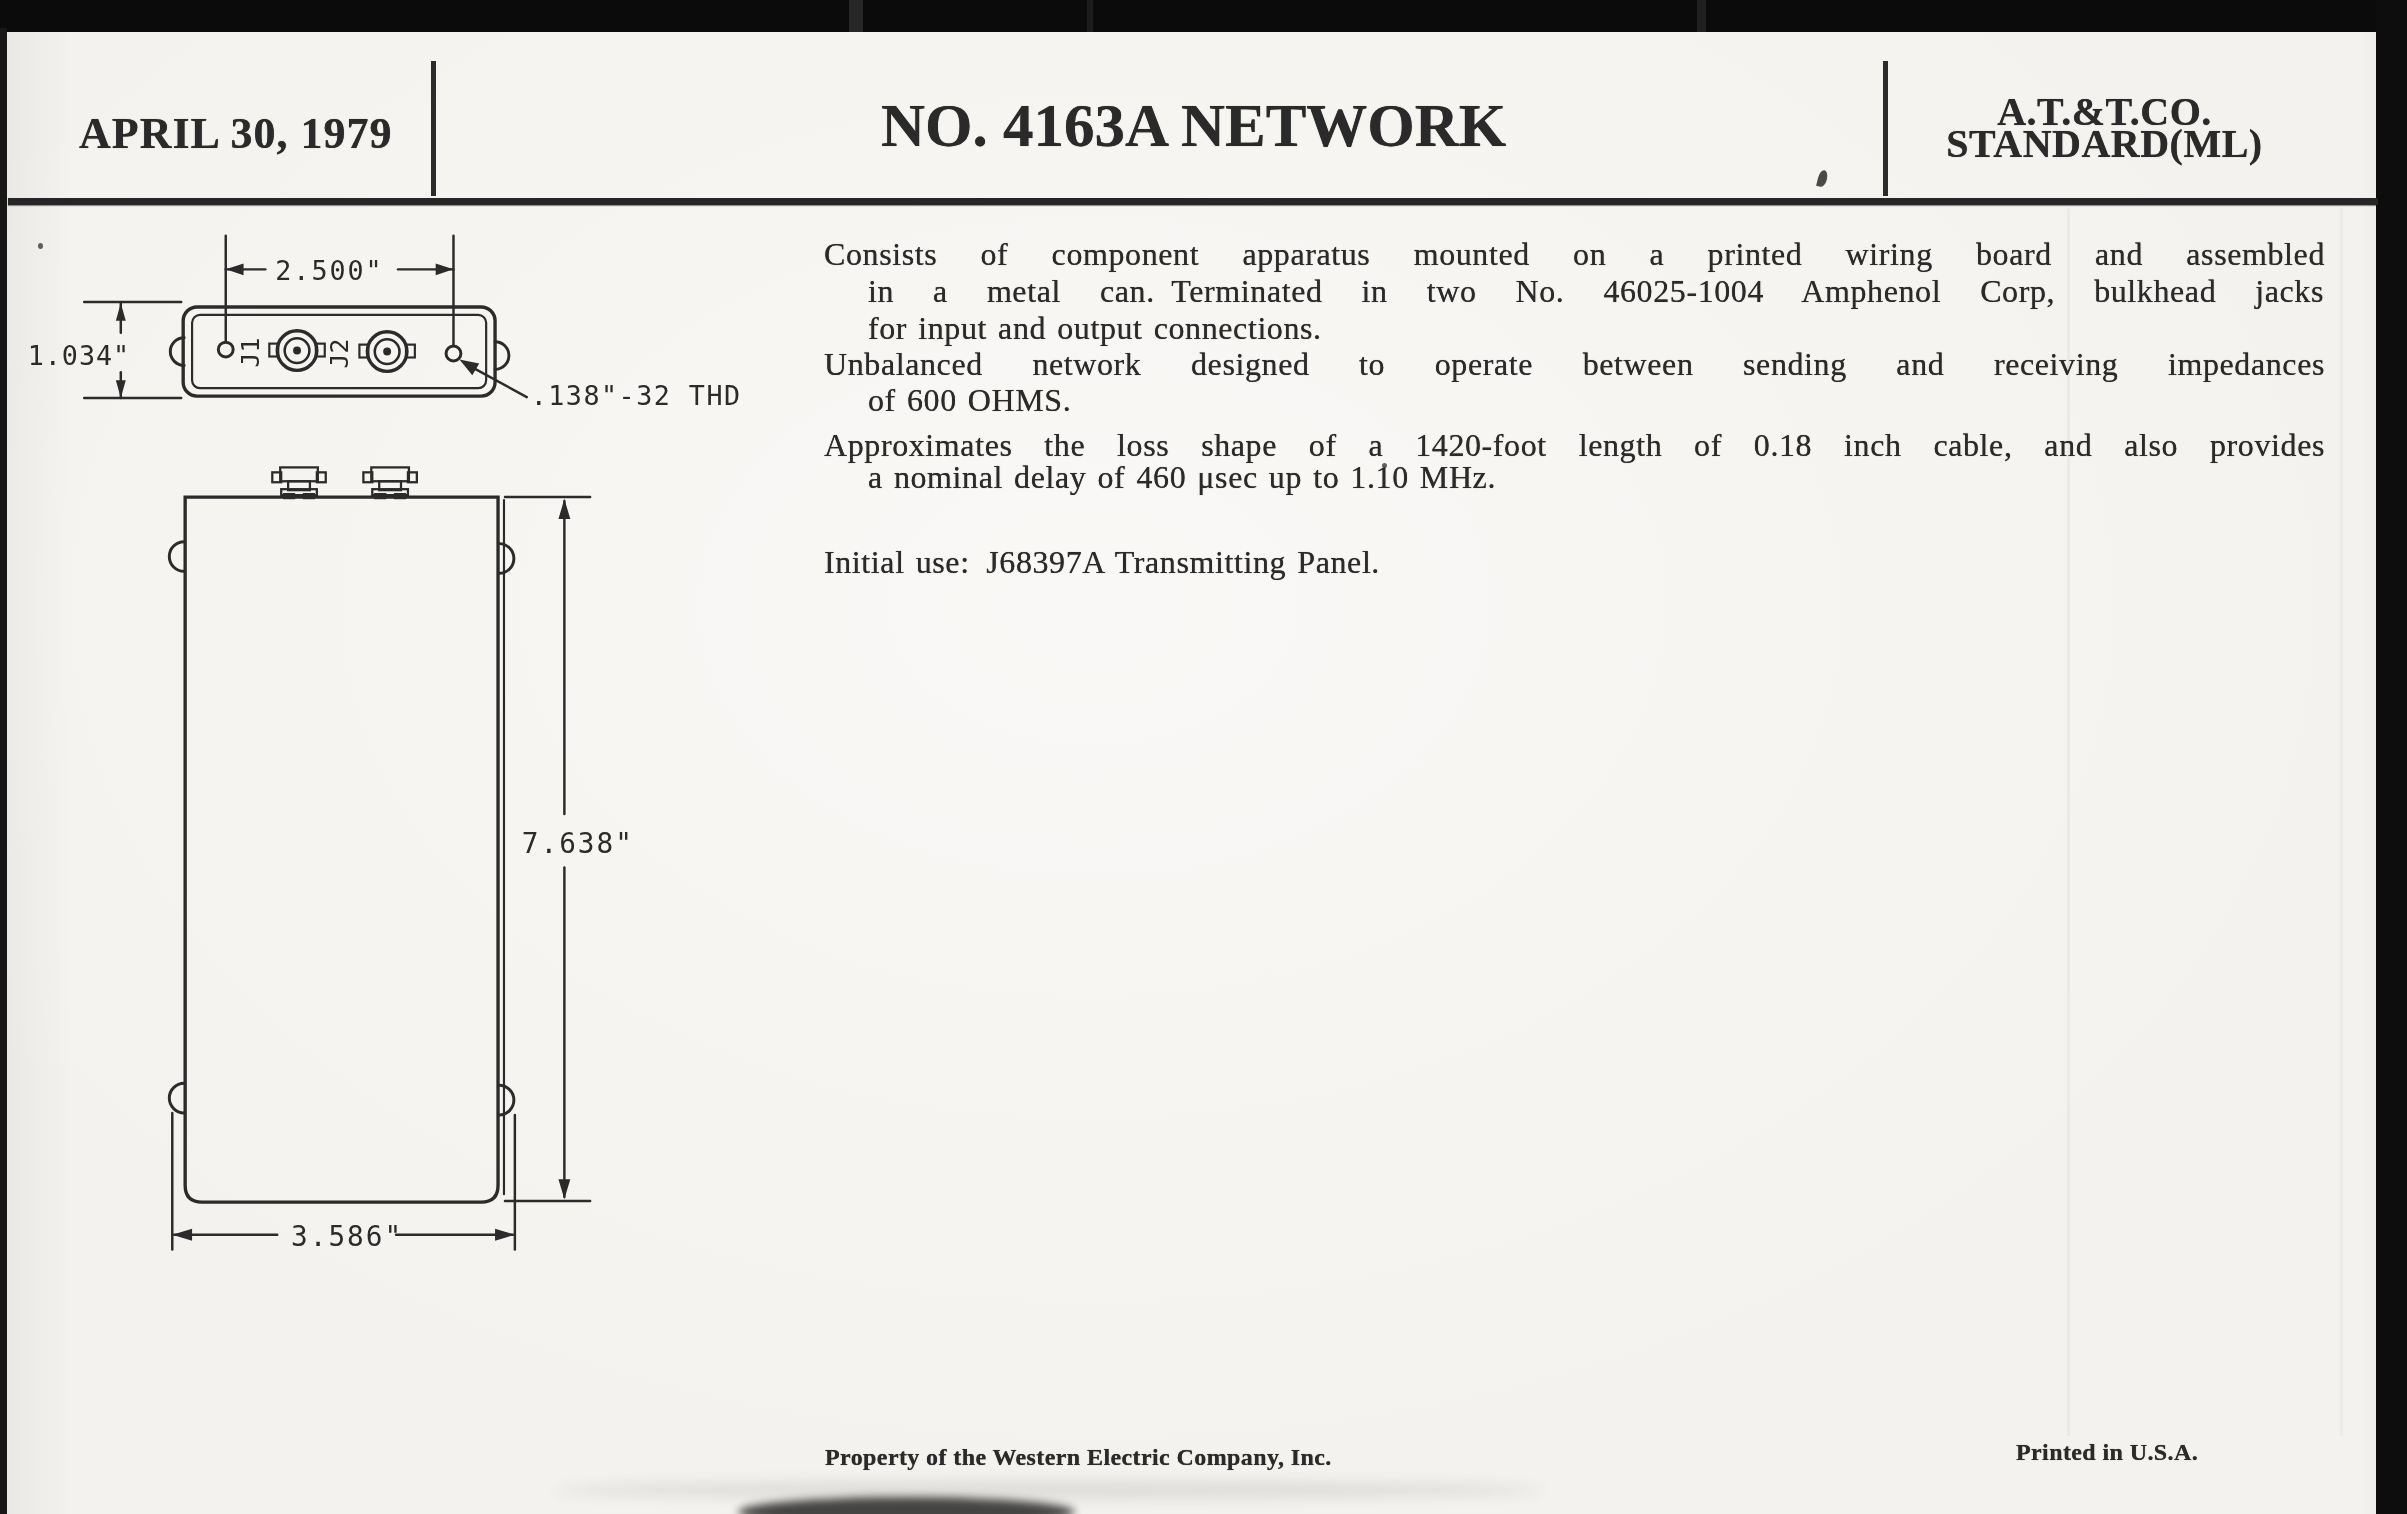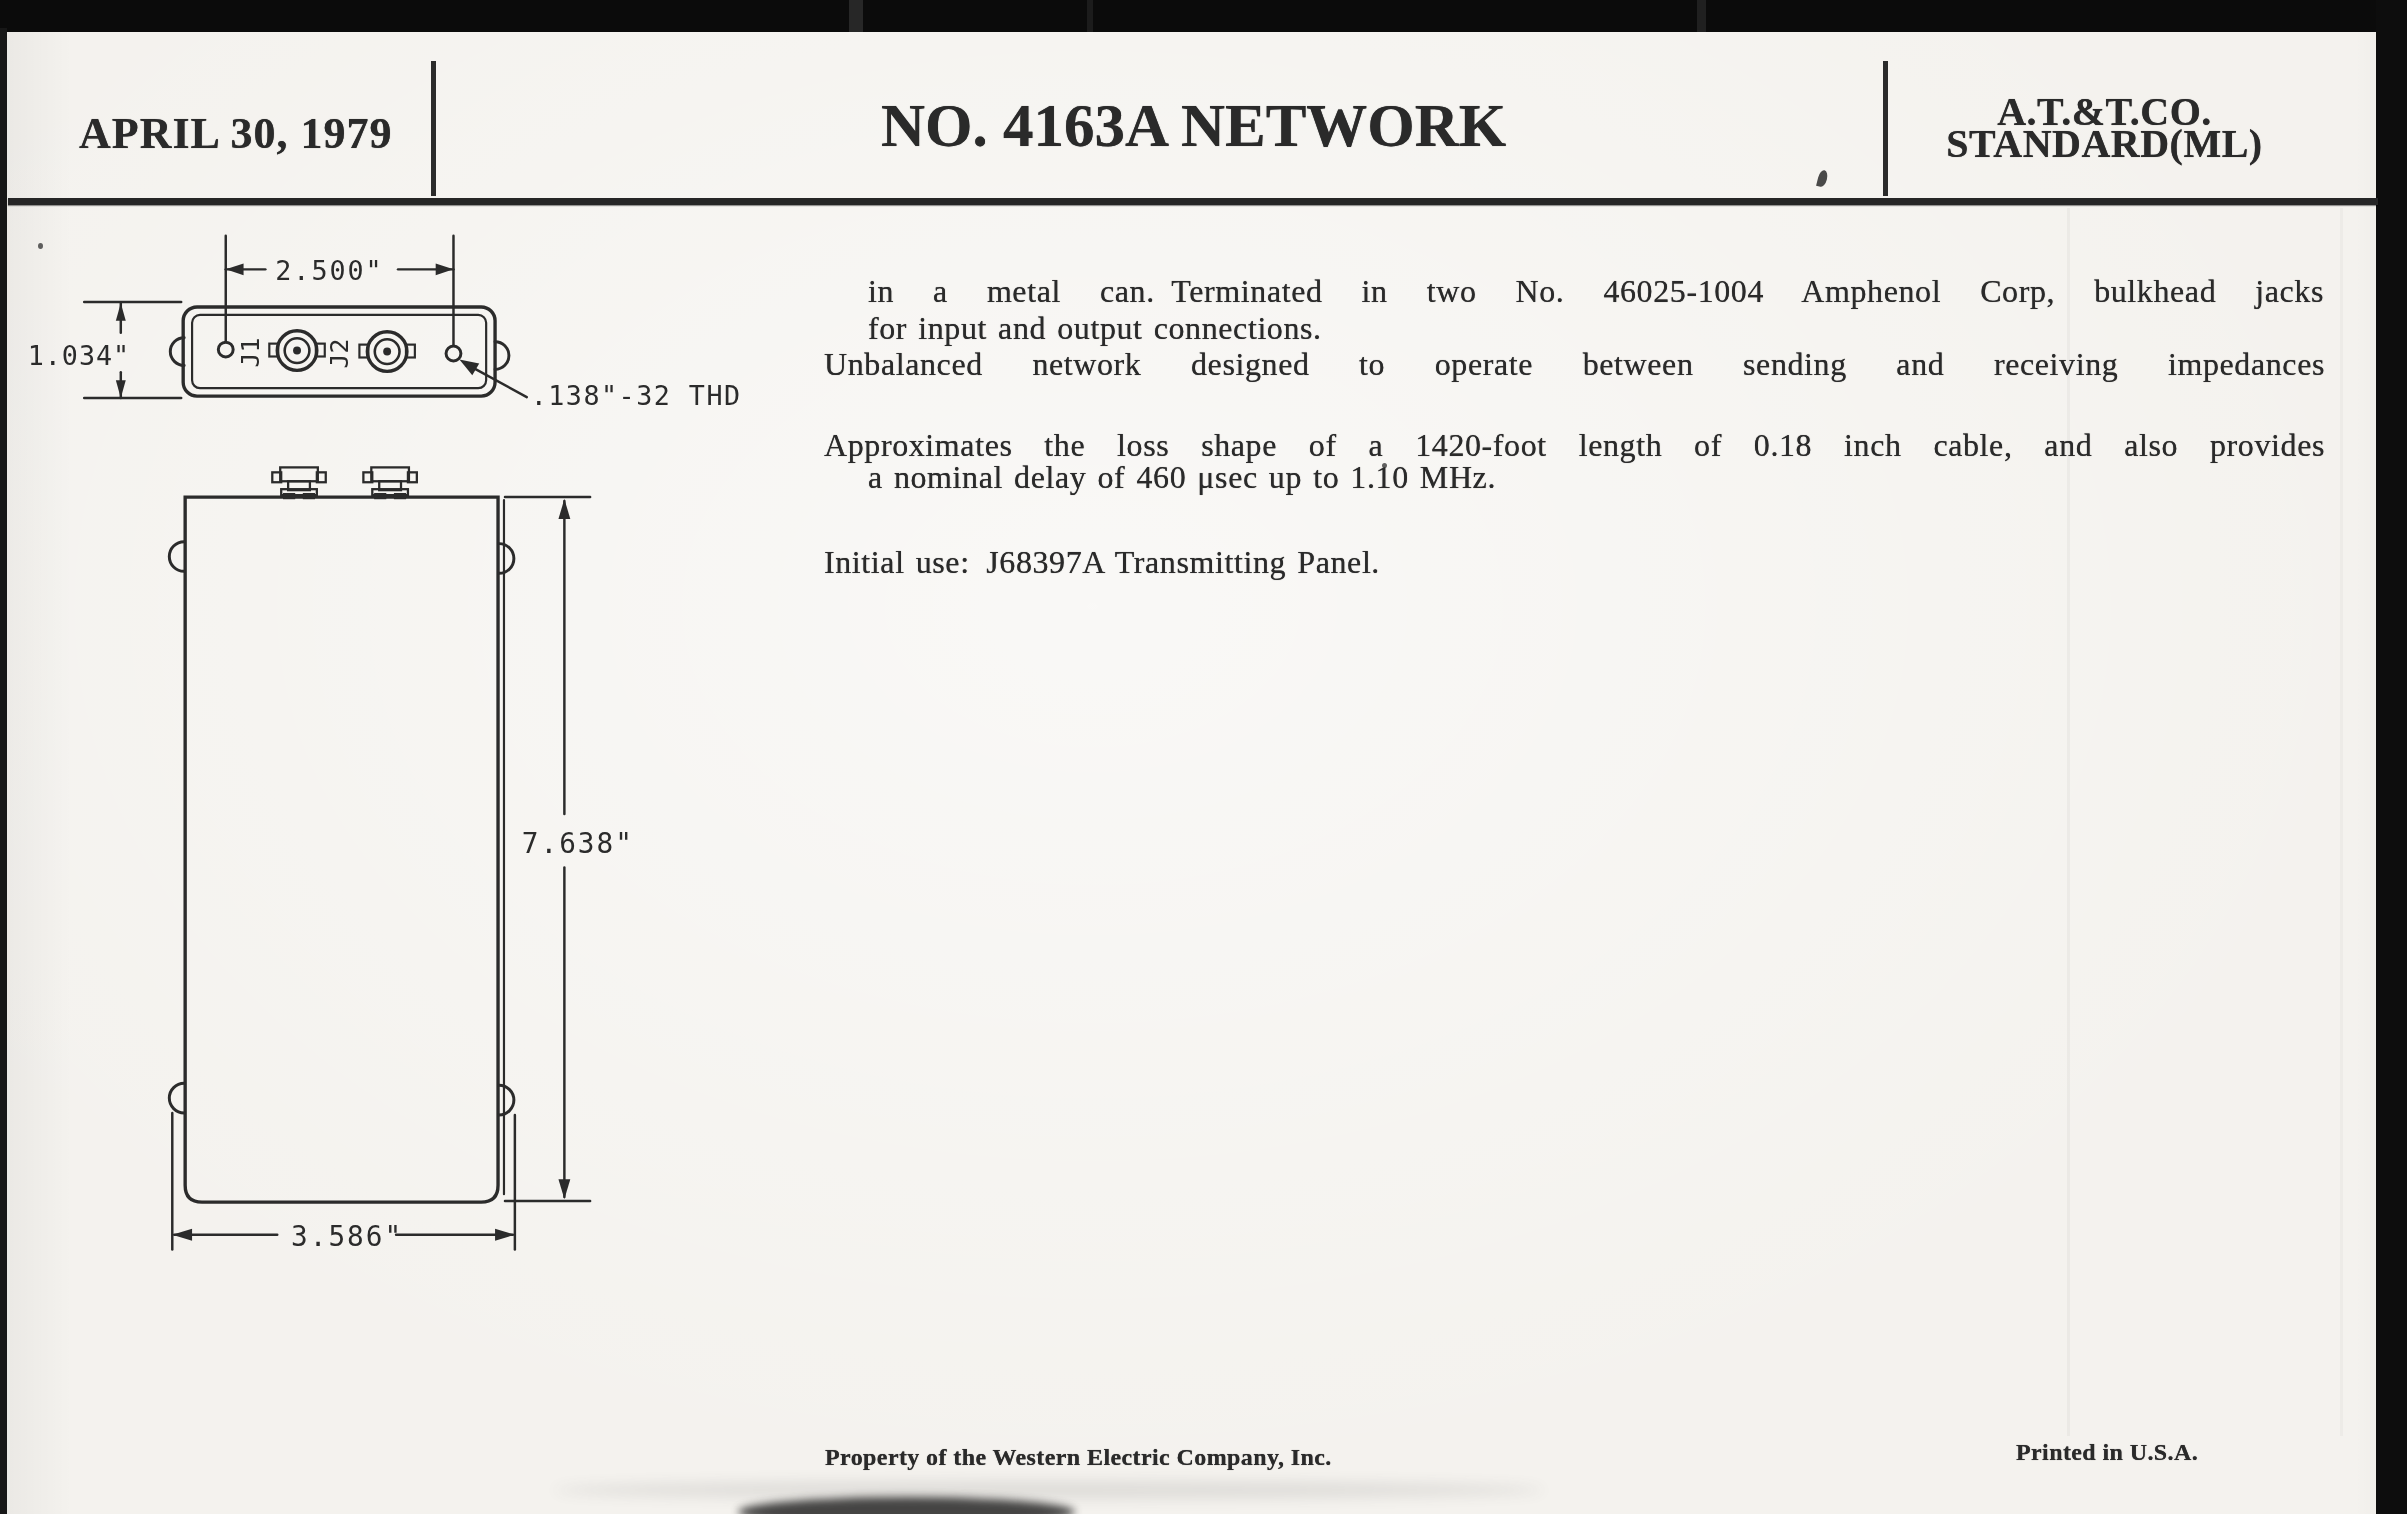--- a/index.html
+++ b/index.html
@@ -58,24 +58,26 @@
   <div class="abs hdr-title ink">NO. 4163A NETWORK</div>
   <div class="abs hdr-org ink">
     <div>A.T.&amp;T.CO.</div>
     <div>STANDARD(ML)</div>
   </div>
   <div class="abs vline" style="left:431px;top:61px;height:135px;"></div>
   <div class="abs vline" style="left:1883px;top:61px;height:135px;"></div>
   <div class="abs hrule"></div>
   <div class="abs comma"></div>
 
+  <div class="abs bl just ink" style="left:824px;top:235px;width:1501px;">Consists of component apparatus mounted on a printed wiring board and assembled</div>
   <div class="abs bl just ink" style="left:868px;top:272px;width:1456px;">in a metal can. Terminated in two No. 46025-1004 Amphenol Corp, bulkhead jacks</div>
   <div class="abs bl just ink" style="left:824px;top:345px;width:1501px;">Unbalanced network designed to operate between sending and receiving impedances</div>
 
   <div class="abs bl ink" style="left:868px;top:309px;width:1456px;">for input and output connections.</div>
+  <div class="abs bl ink" style="left:868px;top:381px;width:1456px;">of 600 OHMS.</div>
 
   <div class="abs bl just ink" style="left:824px;top:426px;width:1501px;">Approximates the loss shape of a 1420-foot length of 0.18 inch cable, and also provides</div>
   <div class="abs bl ink" style="left:868px;top:458px;width:1456px;">a nominal delay of 460 μsec up to 1.10 MHz.</div>
 
 
   <div class="abs bl ink" style="left:824px;top:543px;width:1501px;">Initial use: J68397A Transmitting Panel.</div>
 
   <svg class="abs" style="left:0;top:0;" width="2408" height="1515" viewBox="0 0 2432 1530">
     <g stroke="#2b2b2b" fill="none" stroke-width="3.4" stroke-linecap="round">
 

